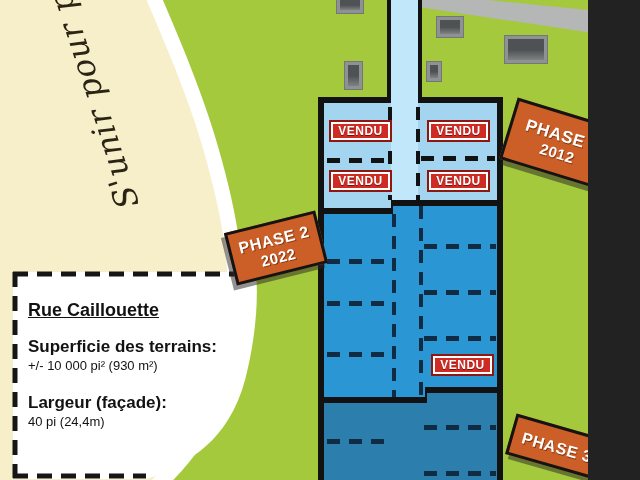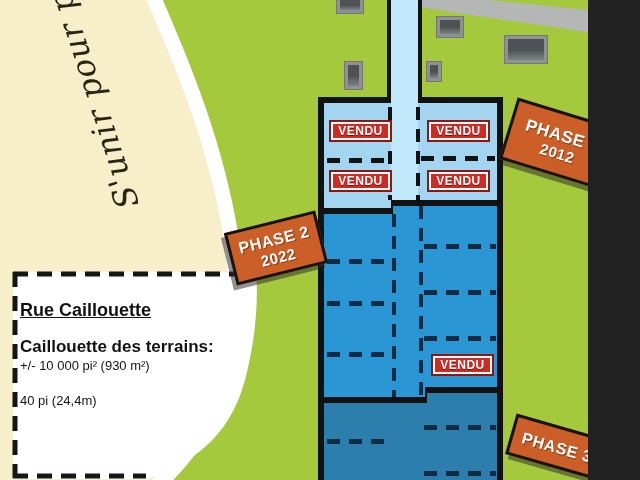--- a/index.html
+++ b/index.html
@@ -34,21 +34,21 @@
   .sign .l1{font-size:17px;line-height:19px;}
   .sign .l2{font-size:15px;line-height:17px;}
 
   
   .motto{position:absolute;z-index:4;left:146px;top:166px;height:36px;line-height:36px;
          font-family:"DejaVu Serif",serif;font-style:italic;font-size:32px;color:#2B2415;
          white-space:nowrap;transform:rotate(-108deg);transform-origin:left bottom;
          letter-spacing:1px;}
 
   
-  .infobox-text{position:absolute;z-index:4;left:20px;top:300px;width:215px;color:#121212;}
+  .infobox-text{position:absolute;z-index:4;left:28px;top:300px;width:215px;color:#121212;}
   .infobox-text .street{font-size:18px;font-weight:bold;text-decoration:underline;
                         margin:0 0 16px 0;}
   .infobox-text .lbl{font-size:17px;font-weight:bold;margin:0;}
   .infobox-text .val{font-size:13px;margin:1px 0 20px 0;}
 
   .edge-strip{position:absolute;z-index:6;left:632px;top:0;width:8px;height:480px;
               background:rgba(255,255,255,.38);}
 </style>
 </head>
 <body>
@@ -139,19 +139,20 @@
     <span class="l2">2022</span>
   </div>
   <div class="sign" style="left:509px;top:426px;width:96px;height:42px;transform:rotate(16deg);box-shadow:4px 4px 0 rgba(35,35,35,.5)">
     <span class="l1" style="font-size:16px">PHASE 3</span>
   </div>
 
   <div class="motto">S'unir pour pr</div>
 
   <div class="infobox-text">
     <p class="street">Rue Caillouette</p>
-    <p class="lbl">Caillouette des terrains:</p>
+    <p class="lbl">Superficie des terrains:</p>
     <p class="val">+/- 10 000 pi² (930 m²)</p>
+    <p class="lbl">Largeur (façade):</p>
     <p class="val">40 pi (24,4m)</p>
   </div>
 
   <div class="edge-strip"></div>
 </div>
 
 </body></html>

